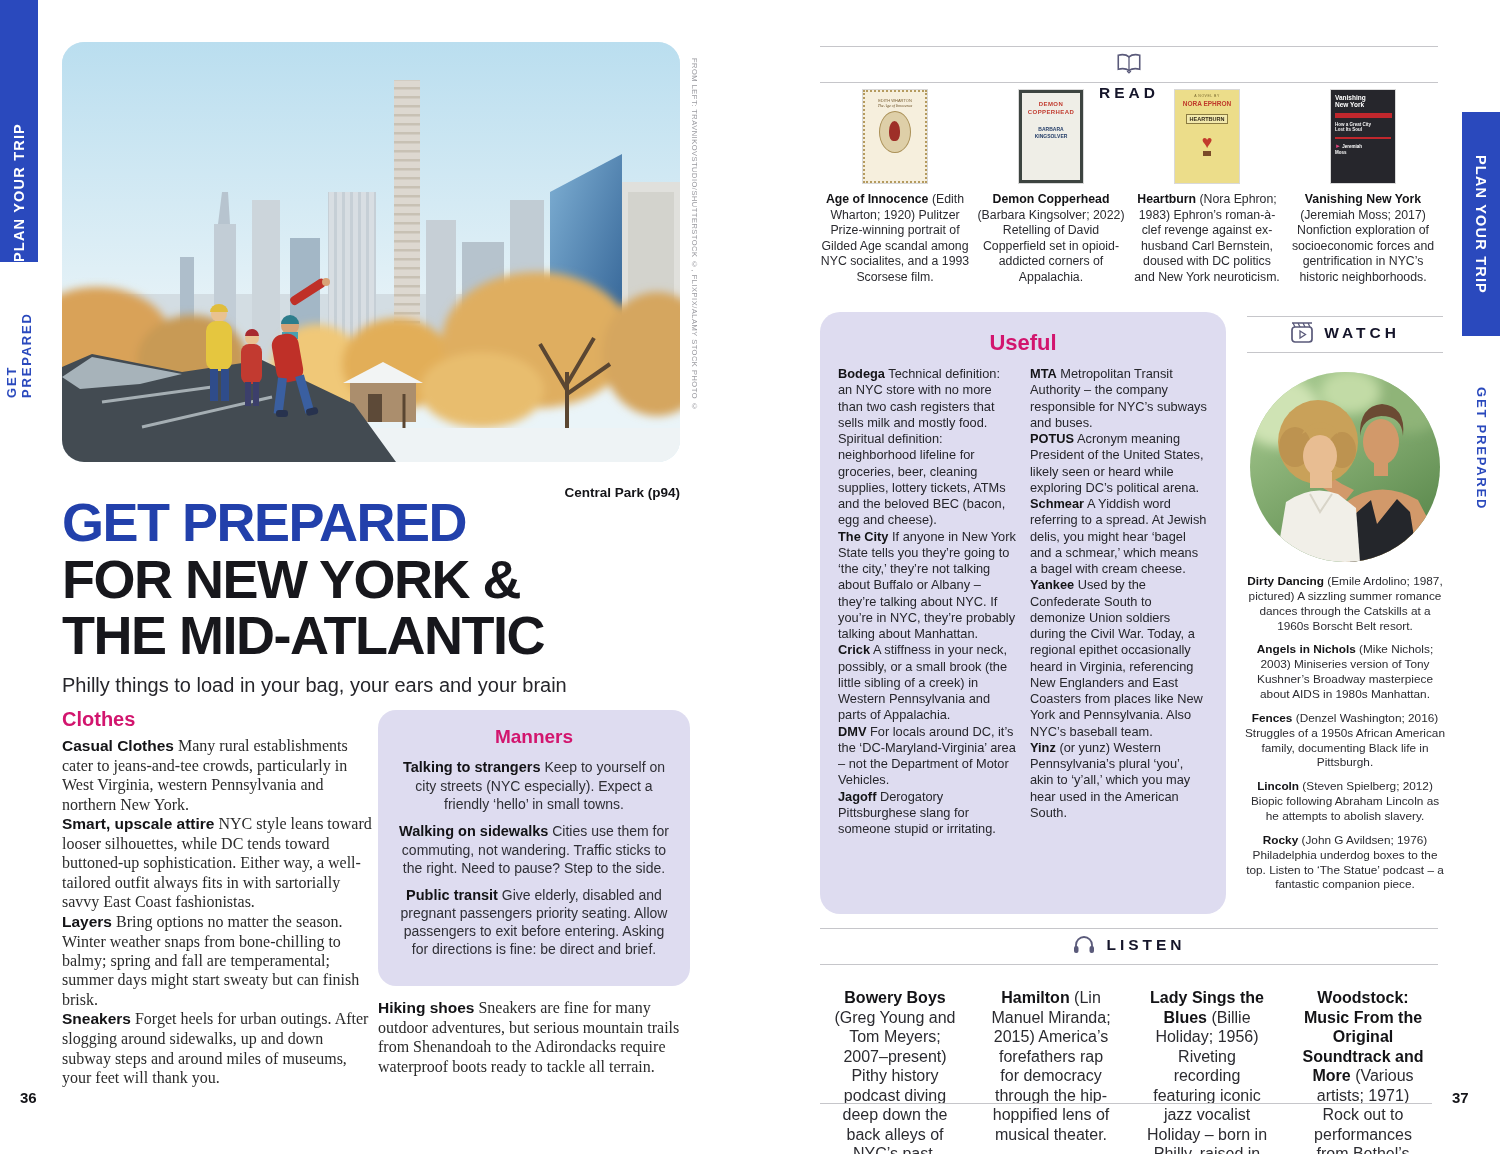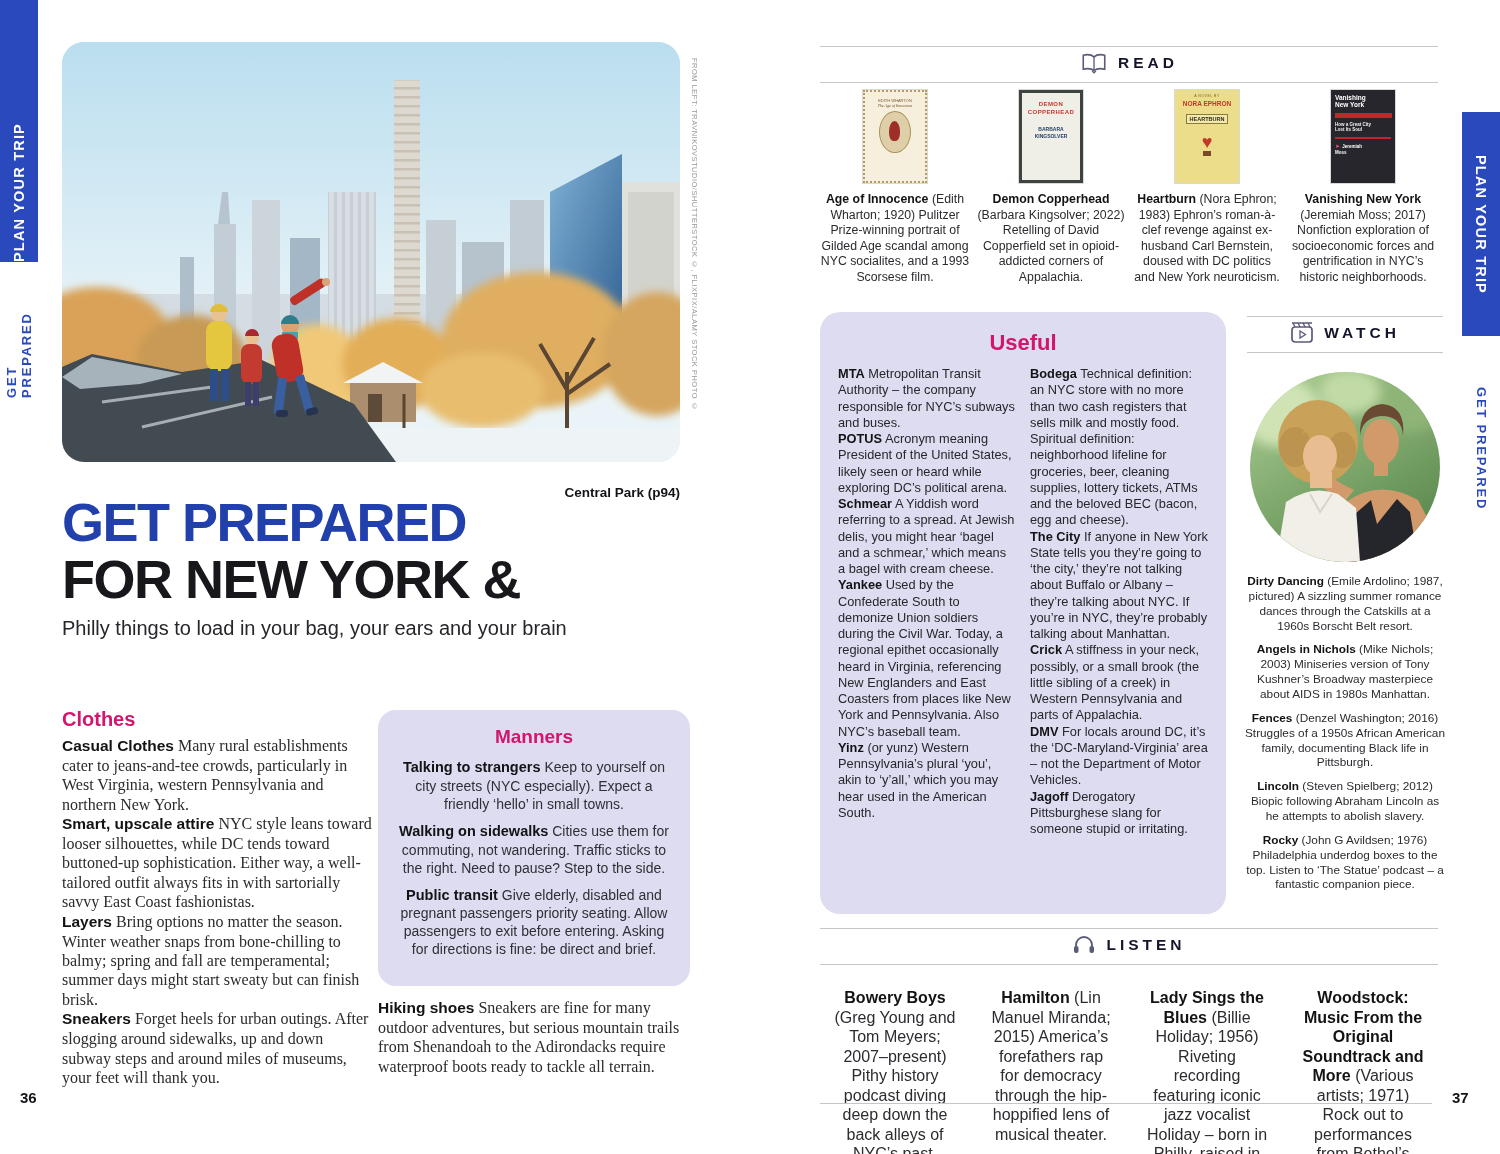--- a/index.html
+++ b/index.html
@@ -189,20 +189,21 @@
       <rect x="244" y="366" width="12" height="7" rx="3" fill="#27324e" transform="rotate(-14 250 369)"></rect>
     </g>
   </svg>
 </div>
 <div class="abs credit vert-down" data-name="photo-credit">FROM LEFT: TRAVNIKOVSTUDIO/SHUTTERSTOCK ©, FLIXPIX/ALAMY STOCK PHOTO ©</div>
 <div class="abs caption" data-name="photo-caption">Central Park (p94)</div>
 
 <div class="abs title-block" data-name="page-title">
   <div class="title-line blue" data-name="title-line-1">GET PREPARED</div>
   <div class="title-line" data-name="title-line-2">FOR NEW YORK &amp;</div>
+  <div class="title-line" data-name="title-line-3">THE MID-ATLANTIC</div>
   <div class="subtitle" data-name="page-subtitle">Philly things to load in your bag, your ears and your brain</div>
 </div>
 
 <div class="abs clothes-head h-pink" data-name="clothes-heading">Clothes</div>
 
 <div class="abs body-col" data-name="clothes-section">
   <p data-name="clothes-item"><b class="runin" data-name="clothes-item-label">Casual Clothes</b> <span data-name="clothes-item-text">Many rural establishments cater to jeans-and-tee crowds, particularly in West Virginia, western Pennsylvania and northern New York.</span></p>
   <p data-name="clothes-item"><b class="runin" data-name="clothes-item-label">Smart, upscale attire</b> <span data-name="clothes-item-text">NYC style leans toward looser silhouettes, while DC tends toward buttoned-up sophistication. Either way, a well-tailored outfit always fits in with sartorially savvy East Coast fashionistas.</span></p>
   <p data-name="clothes-item"><b class="runin" data-name="clothes-item-label">Layers</b> <span data-name="clothes-item-text">Bring options no matter the season. Winter weather snaps from bone-chilling to balmy; spring and fall are temperamental; summer days might start sweaty but can finish brisk.</span></p>
   <p data-name="clothes-item"><b class="runin" data-name="clothes-item-label">Sneakers</b> <span data-name="clothes-item-text">Forget heels for urban outings. After slogging around sidewalks, up and down subway steps and around miles of museums, your feet will thank you.</span></p>
@@ -215,21 +216,21 @@
   <p data-name="manners-item"><b class="runin" data-name="manners-item-label">Public transit</b> <span data-name="manners-item-text">Give elderly, disabled and pregnant passengers priority seating. Allow passengers to exit before entering. Asking for directions is fine: be direct and brief.</span></p>
 </div>
 
 <div class="abs hiking" data-name="hiking-shoes-paragraph">
   <p><b class="runin" data-name="hiking-shoes-label">Hiking shoes</b> <span data-name="hiking-shoes-text">Sneakers are fine for many outdoor adventures, but serious mountain trails from Shenandoah to the Adirondacks require waterproof boots ready to tackle all terrain.</span></p>
 </div>
 
 <div class="abs pagenum pn-left" data-name="page-number-left">36</div>
 
 <div class="abs rule" style="left:820px;top:46px;width:618px;" data-name="read-rule-top"></div>
-<div class="abs sec-header" style="left:820px;top:52px;width:618px;" data-name="read-header">
+<div class="abs sec-header" style="left:820px;top:52px;width:618px;flex-direction:column;" data-name="read-header">
   <svg width="28" height="22" viewBox="0 0 30 22" data-name="open-book-icon">
     <path d="M15 4.5 C12 1.8 8 1.6 3.5 2.6 V17.6 C8 16.6 12 16.8 15 19 C18 16.8 22 16.6 26.5 17.6 V2.6 C22 1.6 18 1.8 15 4.5 Z" fill="none" stroke="#5a5a7a" stroke-width="1.7"></path>
     <path d="M15 4.5 V19 M13 19.5 L15 21.5 L17 19.5" fill="none" stroke="#5a5a7a" stroke-width="1.4"></path>
   </svg>
   <span class="label" data-name="read-heading">READ</span>
 </div>
 <div class="abs rule" style="left:820px;top:82px;width:618px;" data-name="read-rule-bottom"></div>
 
 <div class="abs books-row" style="top:90px;" data-name="read-books-row">
   <div class="book-col" data-name="book-item">
@@ -267,33 +268,33 @@
       <div class="line" data-name="cover-red-line"></div>
       <div class="a" data-name="cover-author"><span class="tri">►</span> <span>Jeremiah</span><br><span>Moss</span></div>
     </div>
     <p class="book-text" data-name="book-description"><b data-name="book-title">Vanishing New York</b> <span data-name="book-rest">(Jeremiah Moss; 2017) Nonfiction exploration of socioeconomic forces and gentrification in NYC’s historic neighborhoods.</span></p>
   </div>
 </div>
 
 <div class="abs words-box" data-name="words-box">
   <h3 class="h-pink" data-name="words-heading">Useful</h3>
   <div class="words-cols" data-name="words-columns">
+    <div class="words-col" data-name="words-column-1">
+      <b data-name="word-term">Bodega</b> <span data-name="word-def">Technical definition: an NYC store with no more than two cash registers that sells milk and mostly food. Spiritual definition: neighborhood lifeline for groceries, beer, cleaning supplies, lottery tickets, ATMs and the beloved BEC (bacon, egg and cheese).</span><br>
+      <b data-name="word-term">The City</b> <span data-name="word-def">If anyone in New York State tells you they’re going to ‘the city,’ they’re not talking about Buffalo or Albany – they’re talking about NYC. If you’re in NYC, they’re probably talking about Manhattan.</span><br>
+      <b data-name="word-term">Crick</b> <span data-name="word-def">A stiffness in your neck, possibly, or a small brook (the little sibling of a creek) in Western Pennsylvania and parts of Appalachia.</span><br>
+      <b data-name="word-term">DMV</b> <span data-name="word-def">For locals around DC, it’s the ‘DC-Maryland-Virginia’ area – not the Department of Motor Vehicles.</span><br>
+      <b data-name="word-term">Jagoff</b> <span data-name="word-def">Derogatory Pittsburghese slang for someone stupid or irritating.</span>
+    </div>
     <div class="words-col" data-name="words-column-2">
       <b data-name="word-term">MTA</b> <span data-name="word-def">Metropolitan Transit Authority – the company responsible for NYC’s subways and buses.</span><br>
       <b data-name="word-term">POTUS</b> <span data-name="word-def">Acronym meaning President of the United States, likely seen or heard while exploring DC’s political arena.</span><br>
       <b data-name="word-term">Schmear</b> <span data-name="word-def">A Yiddish word referring to a spread. At Jewish delis, you might hear ‘bagel and a schmear,’ which means a bagel with cream cheese.</span><br>
       <b data-name="word-term">Yankee</b> <span data-name="word-def">Used by the Confederate South to demonize Union soldiers during the Civil War. Today, a regional epithet occasionally heard in Virginia, referencing New Englanders and East Coasters from places like New York and Pennsylvania. Also NYC’s baseball team.</span><br>
       <b data-name="word-term">Yinz</b> <span data-name="word-def">(or yunz) Western Pennsylvania’s plural ‘you’, akin to ‘y’all,’ which you may hear used in the American South.</span>
-    </div>
-    <div class="words-col" data-name="words-column-1">
-      <b data-name="word-term">Bodega</b> <span data-name="word-def">Technical definition: an NYC store with no more than two cash registers that sells milk and mostly food. Spiritual definition: neighborhood lifeline for groceries, beer, cleaning supplies, lottery tickets, ATMs and the beloved BEC (bacon, egg and cheese).</span><br>
-      <b data-name="word-term">The City</b> <span data-name="word-def">If anyone in New York State tells you they’re going to ‘the city,’ they’re not talking about Buffalo or Albany – they’re talking about NYC. If you’re in NYC, they’re probably talking about Manhattan.</span><br>
-      <b data-name="word-term">Crick</b> <span data-name="word-def">A stiffness in your neck, possibly, or a small brook (the little sibling of a creek) in Western Pennsylvania and parts of Appalachia.</span><br>
-      <b data-name="word-term">DMV</b> <span data-name="word-def">For locals around DC, it’s the ‘DC-Maryland-Virginia’ area – not the Department of Motor Vehicles.</span><br>
-      <b data-name="word-term">Jagoff</b> <span data-name="word-def">Derogatory Pittsburghese slang for someone stupid or irritating.</span>
     </div>
   </div>
 </div>
 
 <div class="abs watch-col" style="height:610px;" data-name="watch-section">
   <div class="rule" style="top:4px;" data-name="watch-rule-top"></div>
   <div class="sec-header watch-header" data-name="watch-header">
     <svg width="24" height="21" viewBox="0 0 24 21" data-name="video-icon">
       <path d="M2 1 L22 1 M3 1 L5 5 M8 1 L10 5 M13 1 L15 5 M18 1 L20 5" stroke="#5a5a7a" stroke-width="1.3" fill="none"></path>
       <rect x="2" y="5" width="20" height="15" rx="3" fill="none" stroke="#5a5a7a" stroke-width="1.7"></rect>

